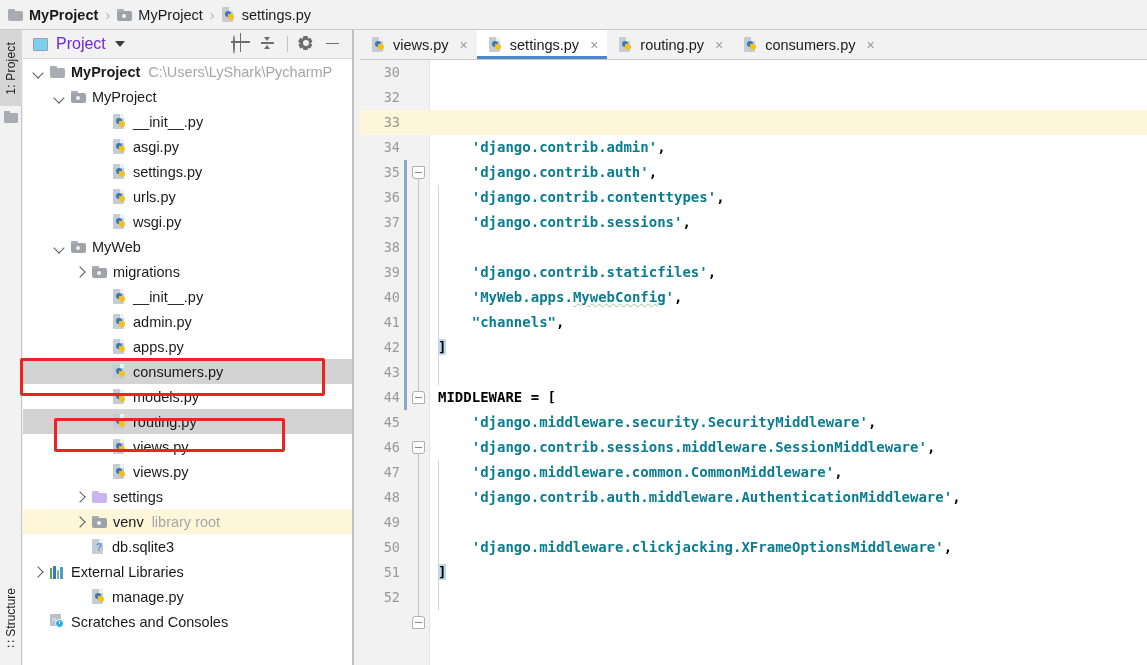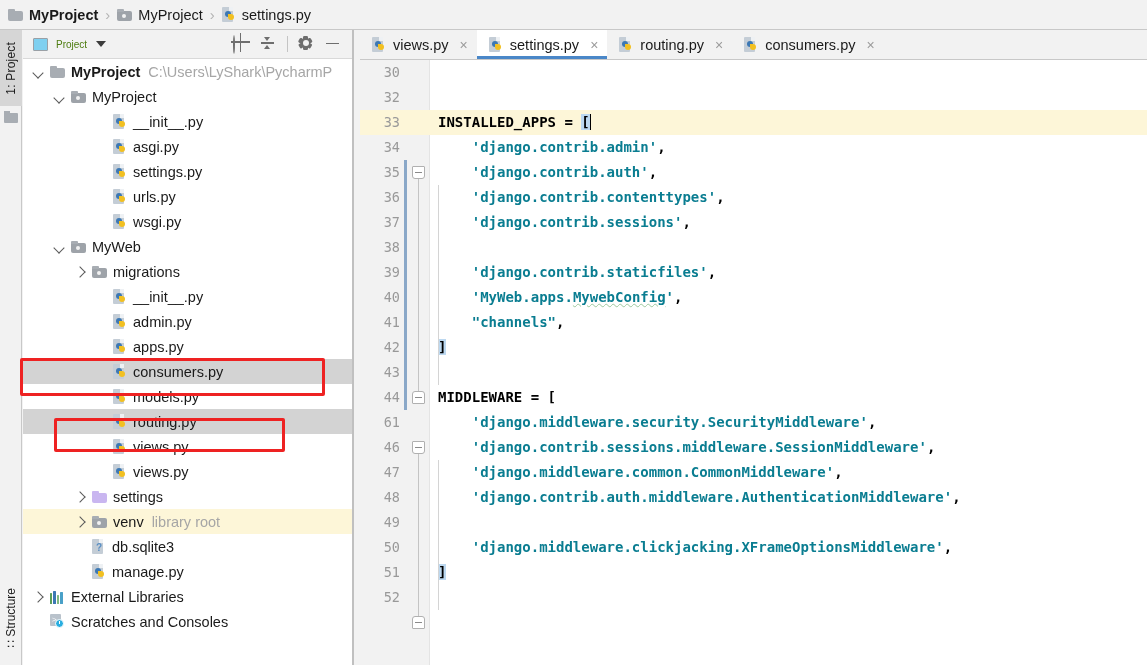--- a/index.html
+++ b/index.html
@@ -78,21 +78,21 @@
 
   
   .project-panel {
     position:absolute; left:23px; top:30px; width:330px; height:635px;
     background:#ffffff; border-right:1px solid #c8c8c8;
   }
   .panel-header {
     height:29px; background:#f2f2f2; display:flex; align-items:center;
     padding:0 6px 0 10px; border-bottom:1px solid #d9d9d9;
   }
-  .panel-title { font-size:10px; color:#4d7c0f; margin-left:8px; }
+  .panel-title { font-size:16px; color:#6d28d9; margin-left:8px; }
   .panel-swatch {
     width:15px; height:13px; border:1.5px solid #9aa0a6; background:#7fd0f0; border-radius:1px;
   }
   .caret-down {
     width:0;height:0;border-left:5px solid transparent;border-right:5px solid transparent;
     border-top:6px solid #3c3c3c; margin-left:9px;
   }
   .panel-tools { margin-left:auto; display:flex; align-items:center; gap:10px; padding-right:4px;}
   .tool-btn { width:17px;height:17px;position:relative;cursor:pointer;}
   .tool-sep { width:1px;height:16px;background:#c4c4c4;}
@@ -487,42 +487,42 @@
           <span style="display: inline-flex; align-items: center; margin-left: 5px;">
             <span class="ic-db">
               <span class="sheet"></span>
               <span class="fold"></span>
               <span class="q">?</span>
             </span>
           </span>
           <span class="node-label">db.sqlite3</span>
         </div>
         <div class="tree-row">
-          <span class="twisty" style="margin-left: 50px;"></span>
-          <span style="display: inline-flex; align-items: center; margin-left: 5px;">
-            <span class="ic-py">
-              <span class="sheet"></span>
-              <span class="fold"></span>
-              <span class="snake-b"></span>
-              <span class="snake-y"></span>
-            </span>
-          </span>
-          <span class="node-label">manage.py</span>
-        </div>
-        <div class="tree-row">
           <span class="twisty closed" style="margin-left: 8px;"></span>
           <span style="display: inline-flex; align-items: center; margin-left: 5px;">
             <span class="i-lib">
               <i></i>
               <i></i>
               <i></i>
               <i></i>
             </span>
           </span>
           <span class="node-label">External Libraries</span>
+        </div>
+        <div class="tree-row">
+          <span class="twisty" style="margin-left: 50px;"></span>
+          <span style="display: inline-flex; align-items: center; margin-left: 5px;">
+            <span class="ic-py">
+              <span class="sheet"></span>
+              <span class="fold"></span>
+              <span class="snake-b"></span>
+              <span class="snake-y"></span>
+            </span>
+          </span>
+          <span class="node-label">manage.py</span>
         </div>
         <div class="tree-row">
           <span class="twisty" style="margin-left: 8px;"></span>
           <span style="display: inline-flex; align-items: center; margin-left: 5px;">
             <span class="i-scratch">
               <span class="pg"></span>
               <span class="ar">&gt;</span>
               <span class="clk"></span>
             </span>
           </span>
@@ -584,21 +584,20 @@
           <div class="line">
             <span class="lnum">30</span>
             <span class="ltext"></span>
           </div>
           <div class="line">
             <span class="lnum">32</span>
             <span class="ltext"></span>
           </div>
           <div class="line caret">
             <span class="lnum">33</span>
-            <span class="ltext"><span class="tok-plain">INSTALLED_APPS = </span><span class="tok-brk-hl">[</span><span class="caret-bar"></span></span>
           </div>
           <div class="line">
             <span class="lnum">34</span>
             <span class="ltext">    <span class="tok-str">'django.contrib.admin'</span><span class="tok-plain">,</span></span>
           </div>
           <div class="line">
             <span class="lnum">35</span>
             <span class="ltext">    <span class="tok-str">'django.contrib.auth'</span><span class="tok-plain">,</span></span>
           </div>
           <div class="line">
@@ -630,21 +629,21 @@
           </div>
           <div class="line">
             <span class="lnum">43</span>
             <span class="ltext"></span>
           </div>
           <div class="line">
             <span class="lnum">44</span>
             <span class="ltext"><span class="tok-plain">MIDDLEWARE = [</span></span>
           </div>
           <div class="line">
-            <span class="lnum">61</span>
+            <span class="lnum">45</span>
             <span class="ltext">    <span class="tok-str">'django.middleware.security.SecurityMiddleware'</span><span class="tok-plain">,</span></span>
           </div>
           <div class="line">
             <span class="lnum">46</span>
             <span class="ltext">    <span class="tok-str">'django.contrib.sessions.middleware.SessionMiddleware'</span><span class="tok-plain">,</span></span>
           </div>
           <div class="line">
             <span class="lnum">47</span>
             <span class="ltext">    <span class="tok-str">'django.middleware.common.CommonMiddleware'</span><span class="tok-plain">,</span></span>
           </div>

